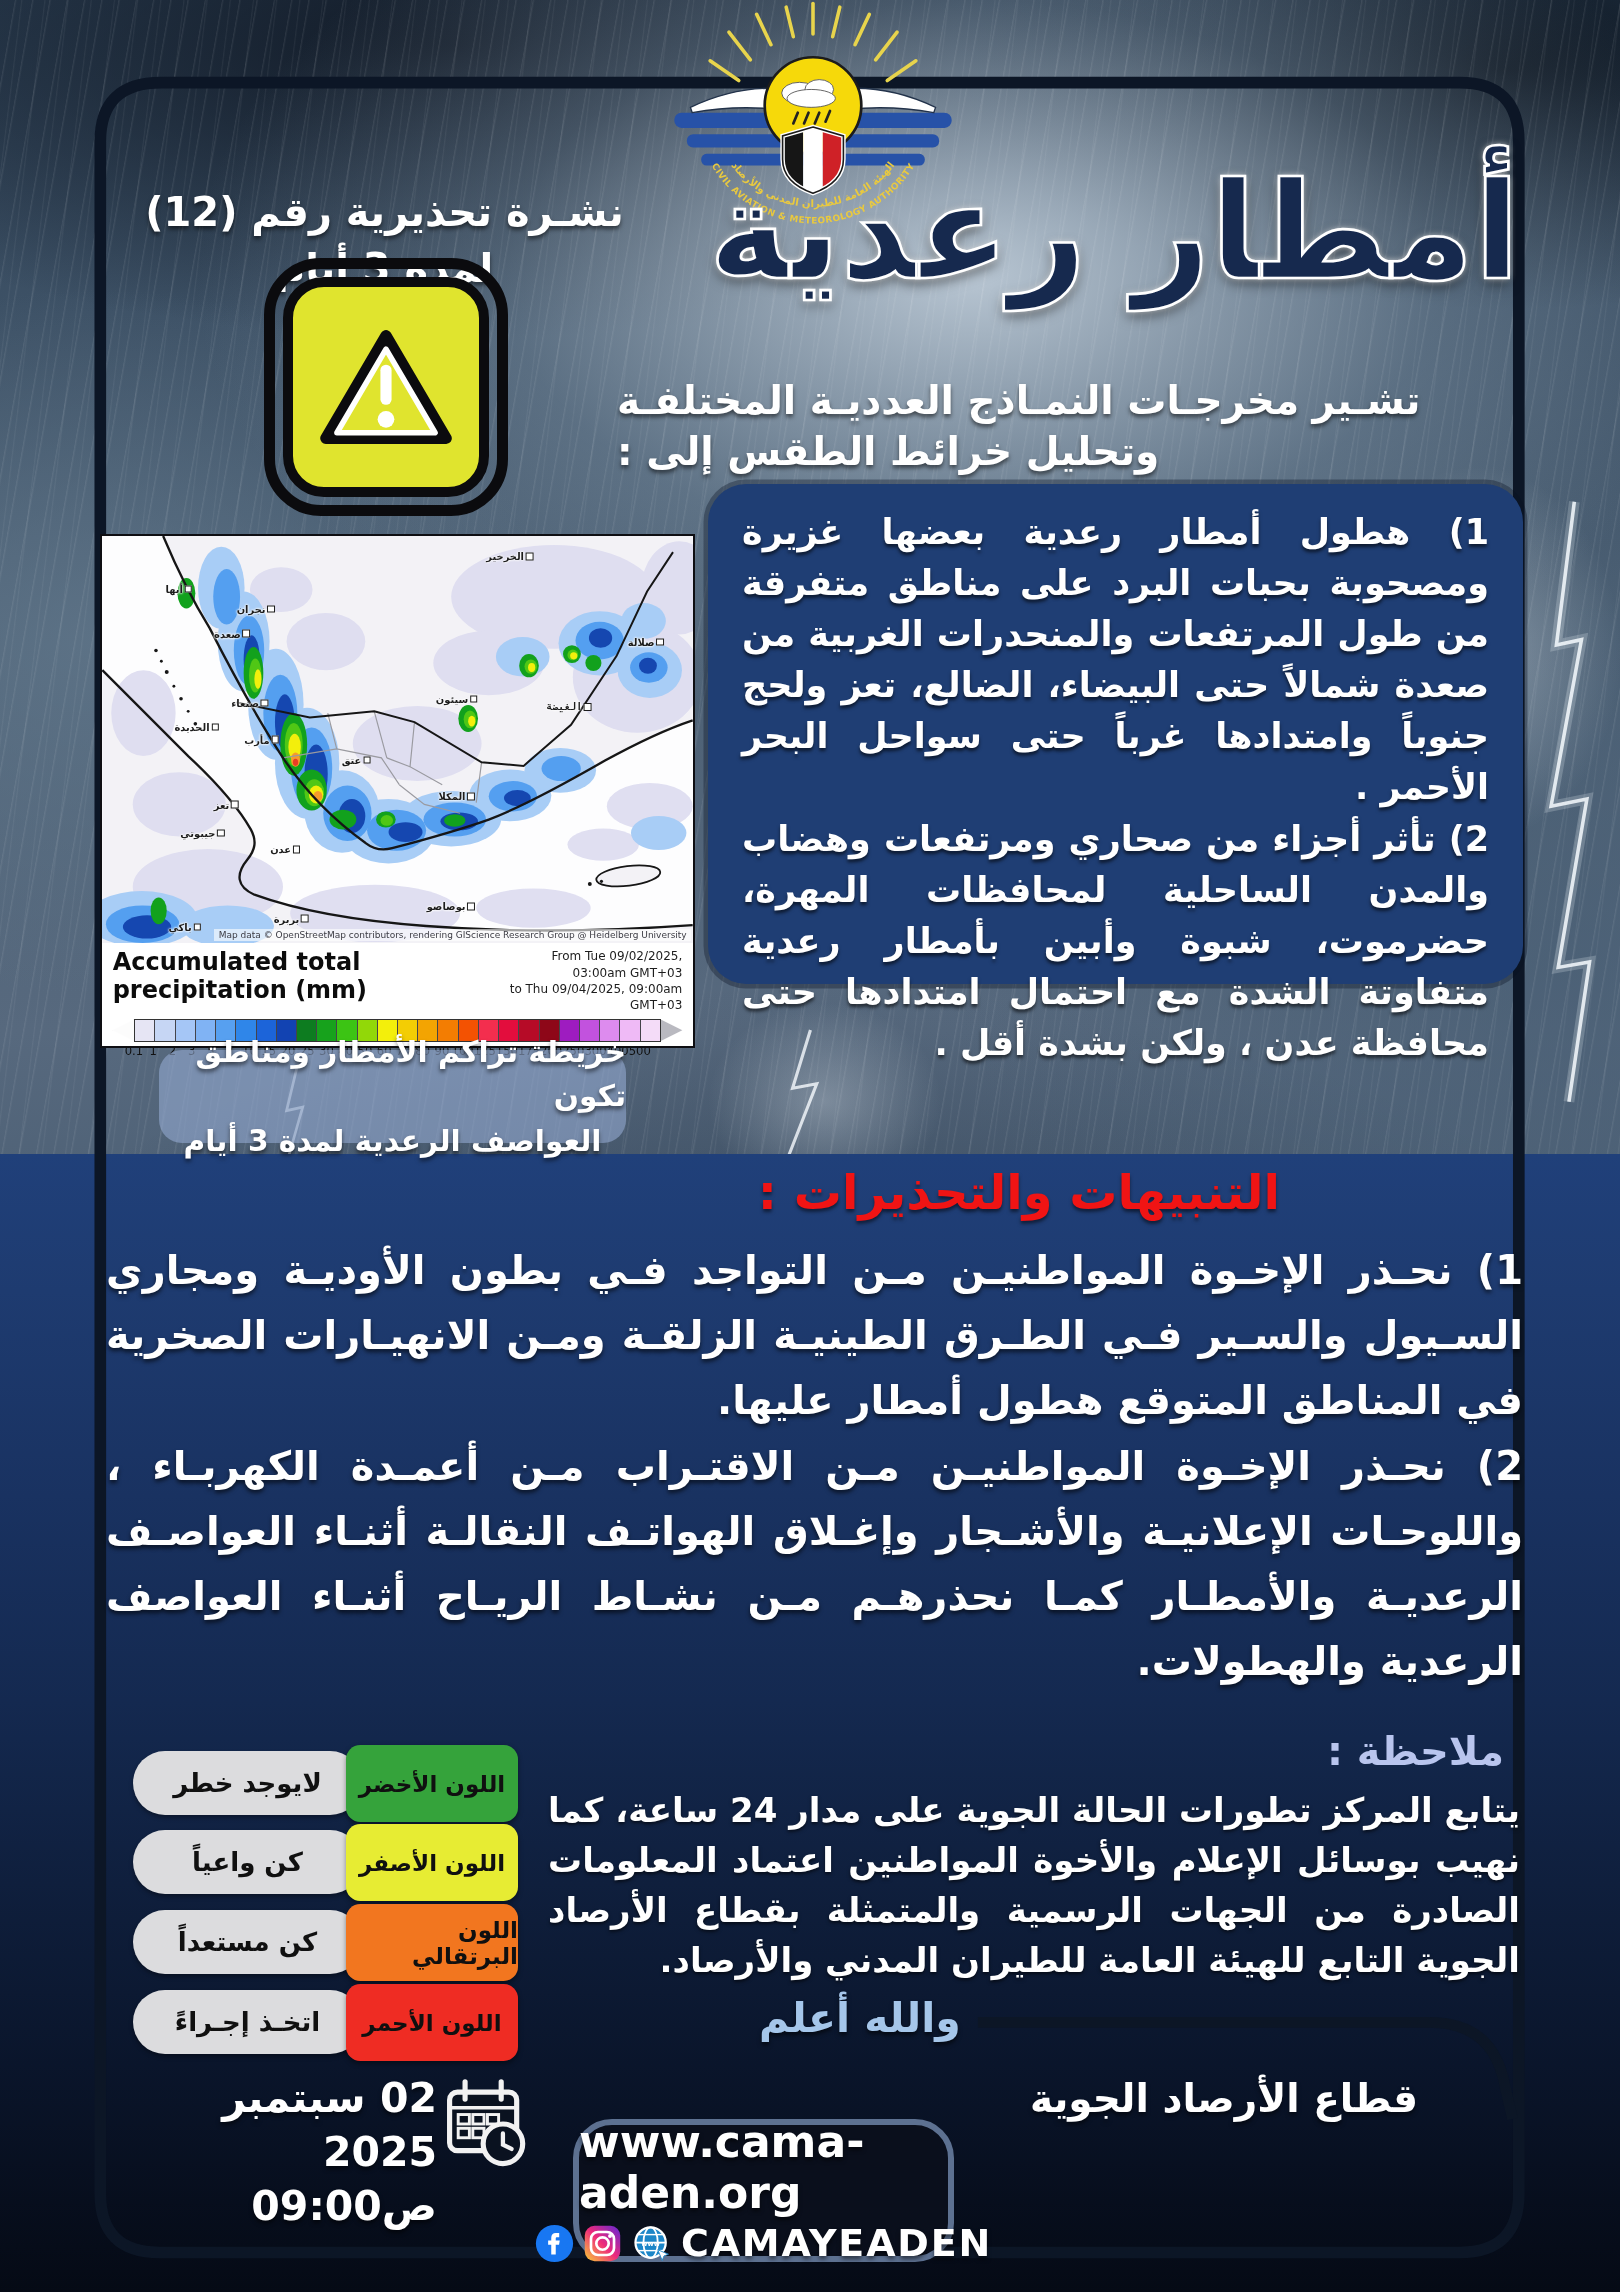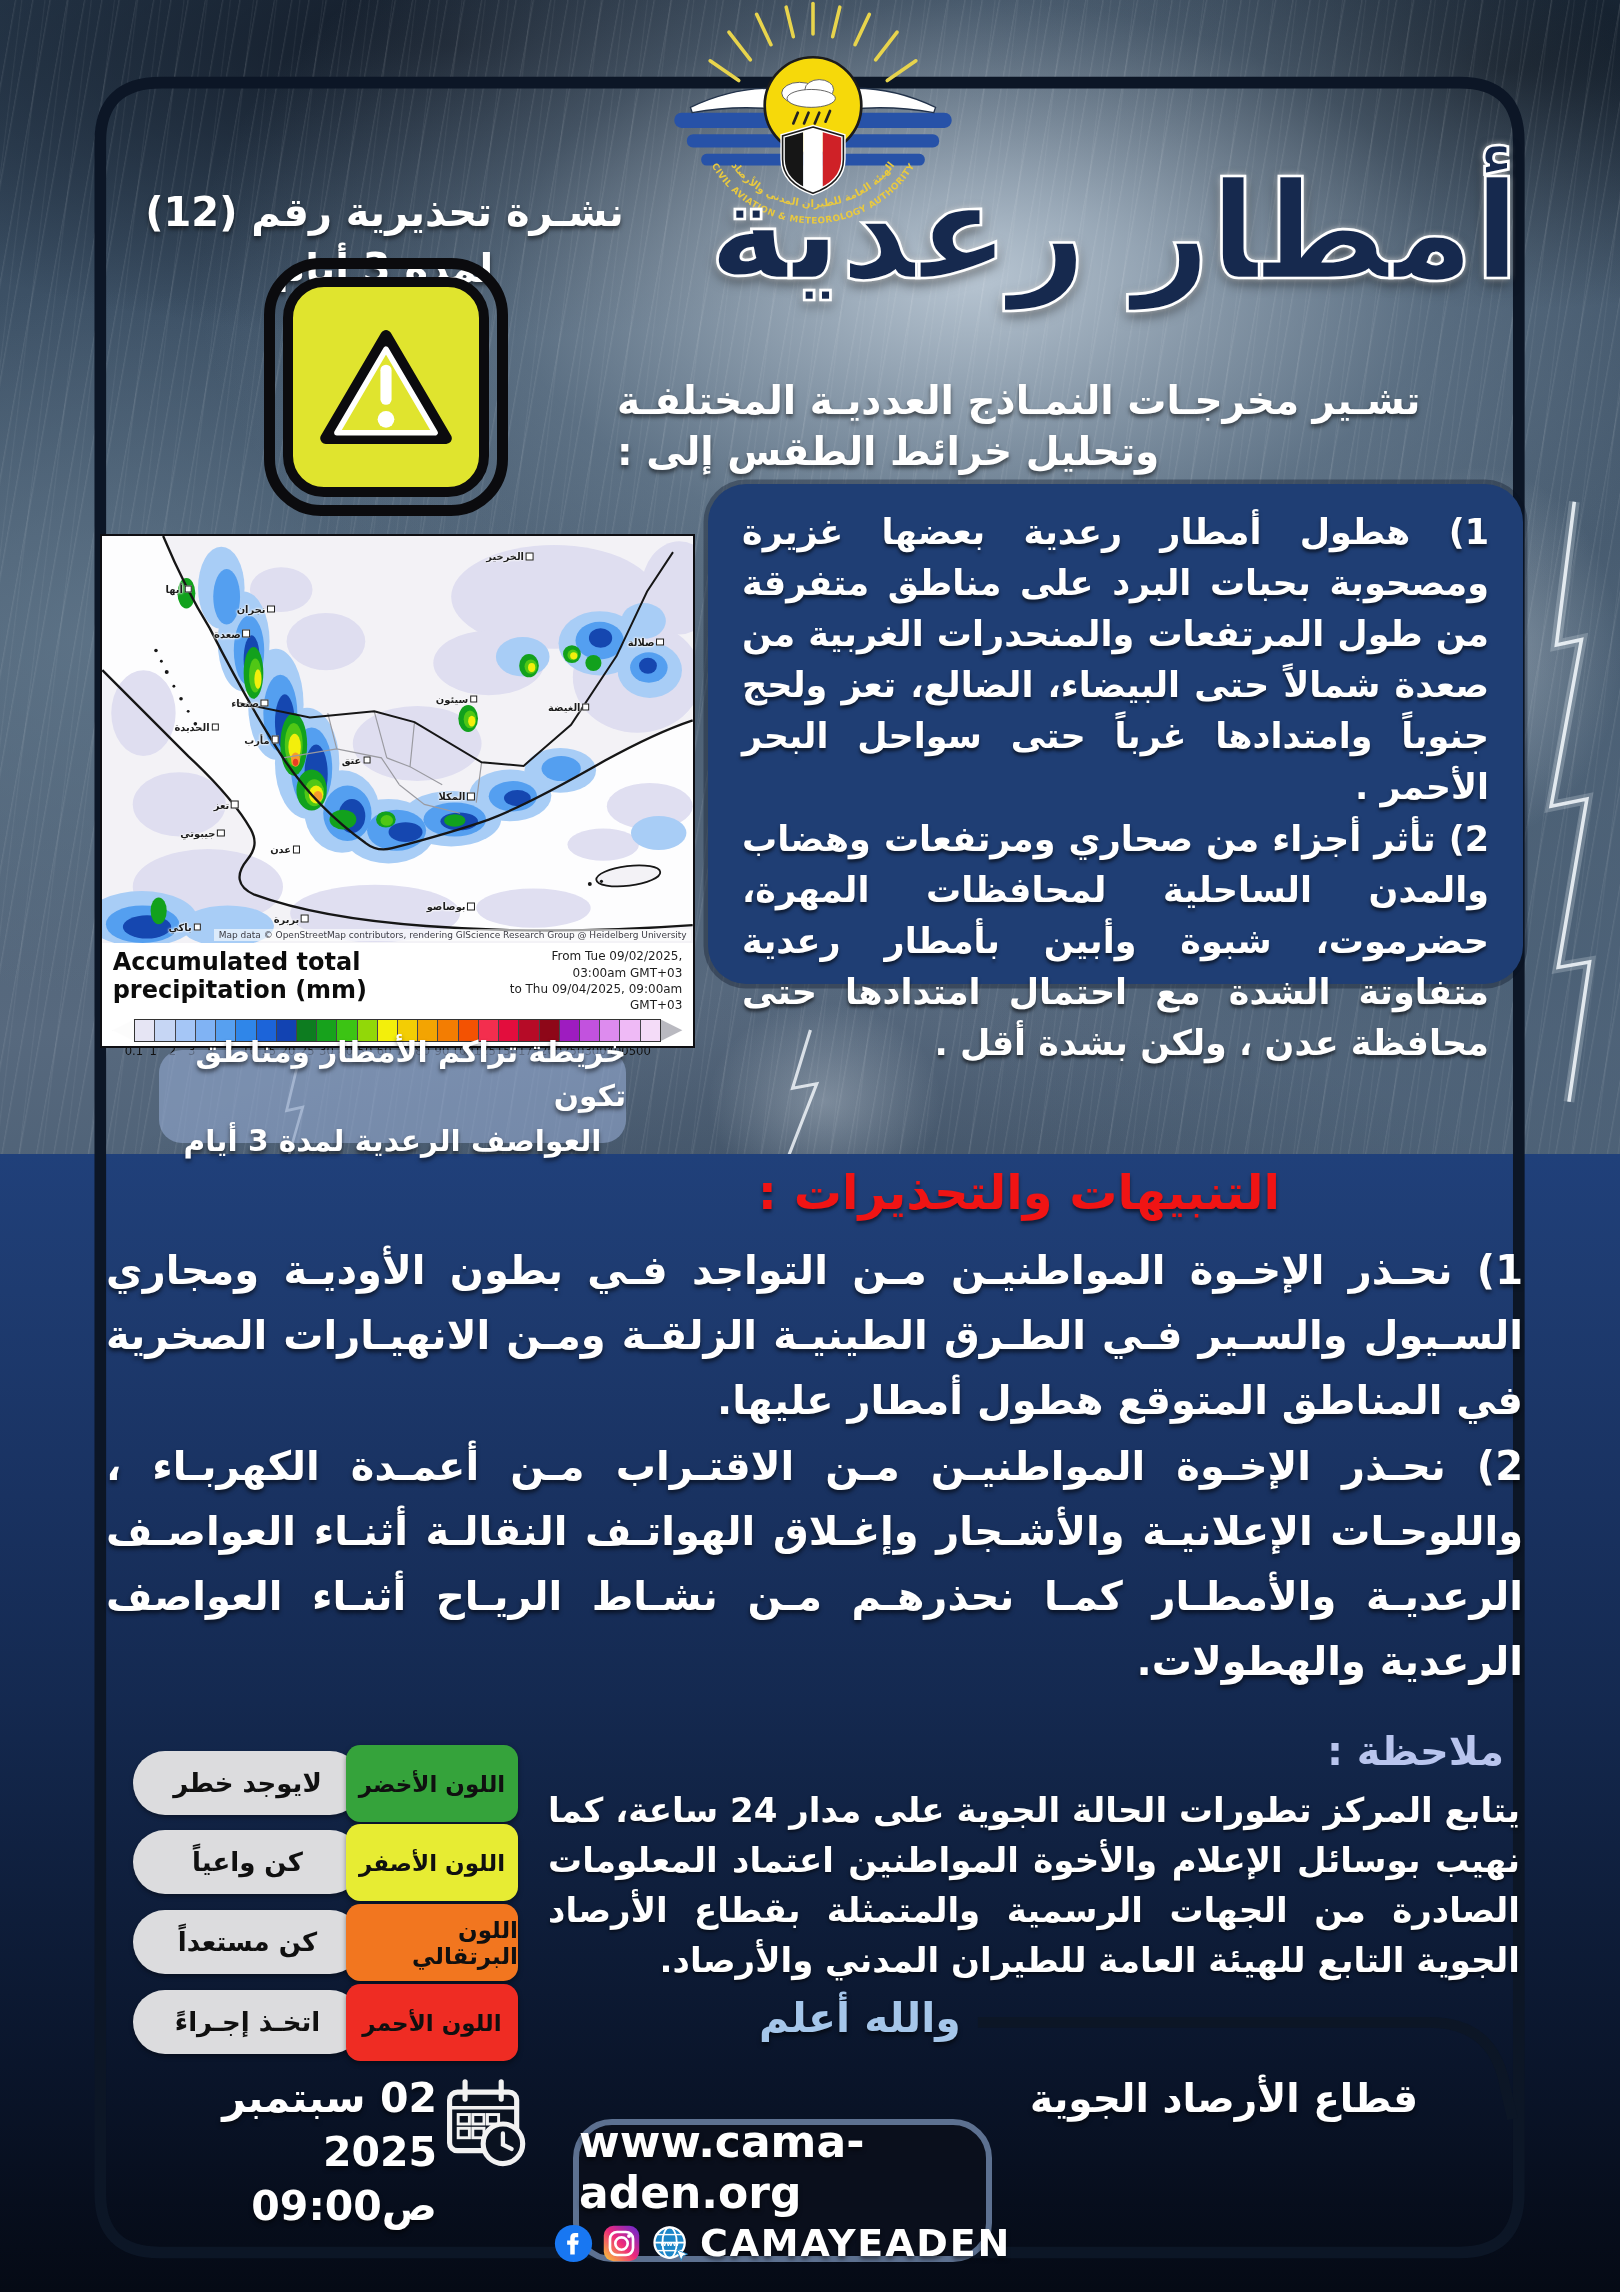--- a/index.html
+++ b/index.html
@@ -69,21 +69,21 @@
     display:flex;align-items:center;justify-content:center;color:#101010;font-weight:bold;font-size:26px;direction:rtl;box-shadow:0 2.7px 4.5px rgba(0,0,0,.35);}
   .level-chip{position:absolute;left:213px;top:0;width:172px;height:77px;border-radius:14.3px;
     display:flex;align-items:center;justify-content:center;font-weight:bold;font-size:23px;color:#101010;direction:rtl;box-shadow:0 2.7px 5.4px rgba(0,0,0,.4);}
   
   .note-head{right:116px;top:1728px;font-size:40px;font-weight:bold;color:#b9c5ee;direction:rtl;}
   .note-body{right:100px;top:1786px;width:972px;direction:rtl;text-align:justify;font-size:34px;line-height:1.47;color:#fff;font-weight:bold;text-shadow:0 1.8px 3.6px rgba(0,0,0,.6);}
   .closing{left:759px;top:1994px;font-size:41px;font-weight:bold;color:#a5c6ea;direction:rtl;text-shadow:0 2.7px 4.5px rgba(0,0,0,.6);}
   .sector{left:1030px;top:2076px;font-size:39px;direction:rtl;}
   .date-block{left:106px;top:2071px;width:331px;text-align:right;direction:rtl;font-size:41px;line-height:1.32;}
   .cal-icon{left:441px;top:2074px;width:86px;height:100px;}
-  .www-box{left:573px;top:2119px;width:419px;height:143px;box-sizing:border-box;background:#0a0f1c;border:6.3px solid #5d7191;border-radius:39px;
+  .www-box{left:573px;top:2119px;width:381px;height:143px;box-sizing:border-box;background:#0a0f1c;border:6.3px solid #5d7191;border-radius:39px;
     display:flex;flex-direction:column;align-items:center;justify-content:center;gap:3.6px;z-index:5;}
   .www-site{font-size:44px;}
   .www-row{display:flex;align-items:center;gap:9px;}
   .www-handle{font-size:38px;letter-spacing:1.8px;}
 </style>
 </head>
 <body>
 
 <div class="canvas">
   <div class="sky"></div>
@@ -346,21 +346,21 @@
             <span class="pm"></span>
           </div>
           <div class="place" style="left: 22%; top: 24%;">
             <span>صعدة</span>
             <span class="pm"></span>
           </div>
           <div class="place" style="left: 60%; top: 40%;">
             <span>سيئون</span>
             <span class="pm"></span>
           </div>
-          <div class="place" style="left: 79%; top: 42%;">
+          <div class="place" style="left: 79%; top: 42%; font-family: Liberation Mono, monospace;">
             <span>الغيضة</span>
             <span class="pm"></span>
           </div>
           <div class="place" style="left: 25%; top: 41%;">
             <span>صنعاء</span>
             <span class="pm"></span>
           </div>
           <div class="place" style="left: 16%; top: 47%;">
             <span>الحديدة</span>
             <span class="pm"></span>

